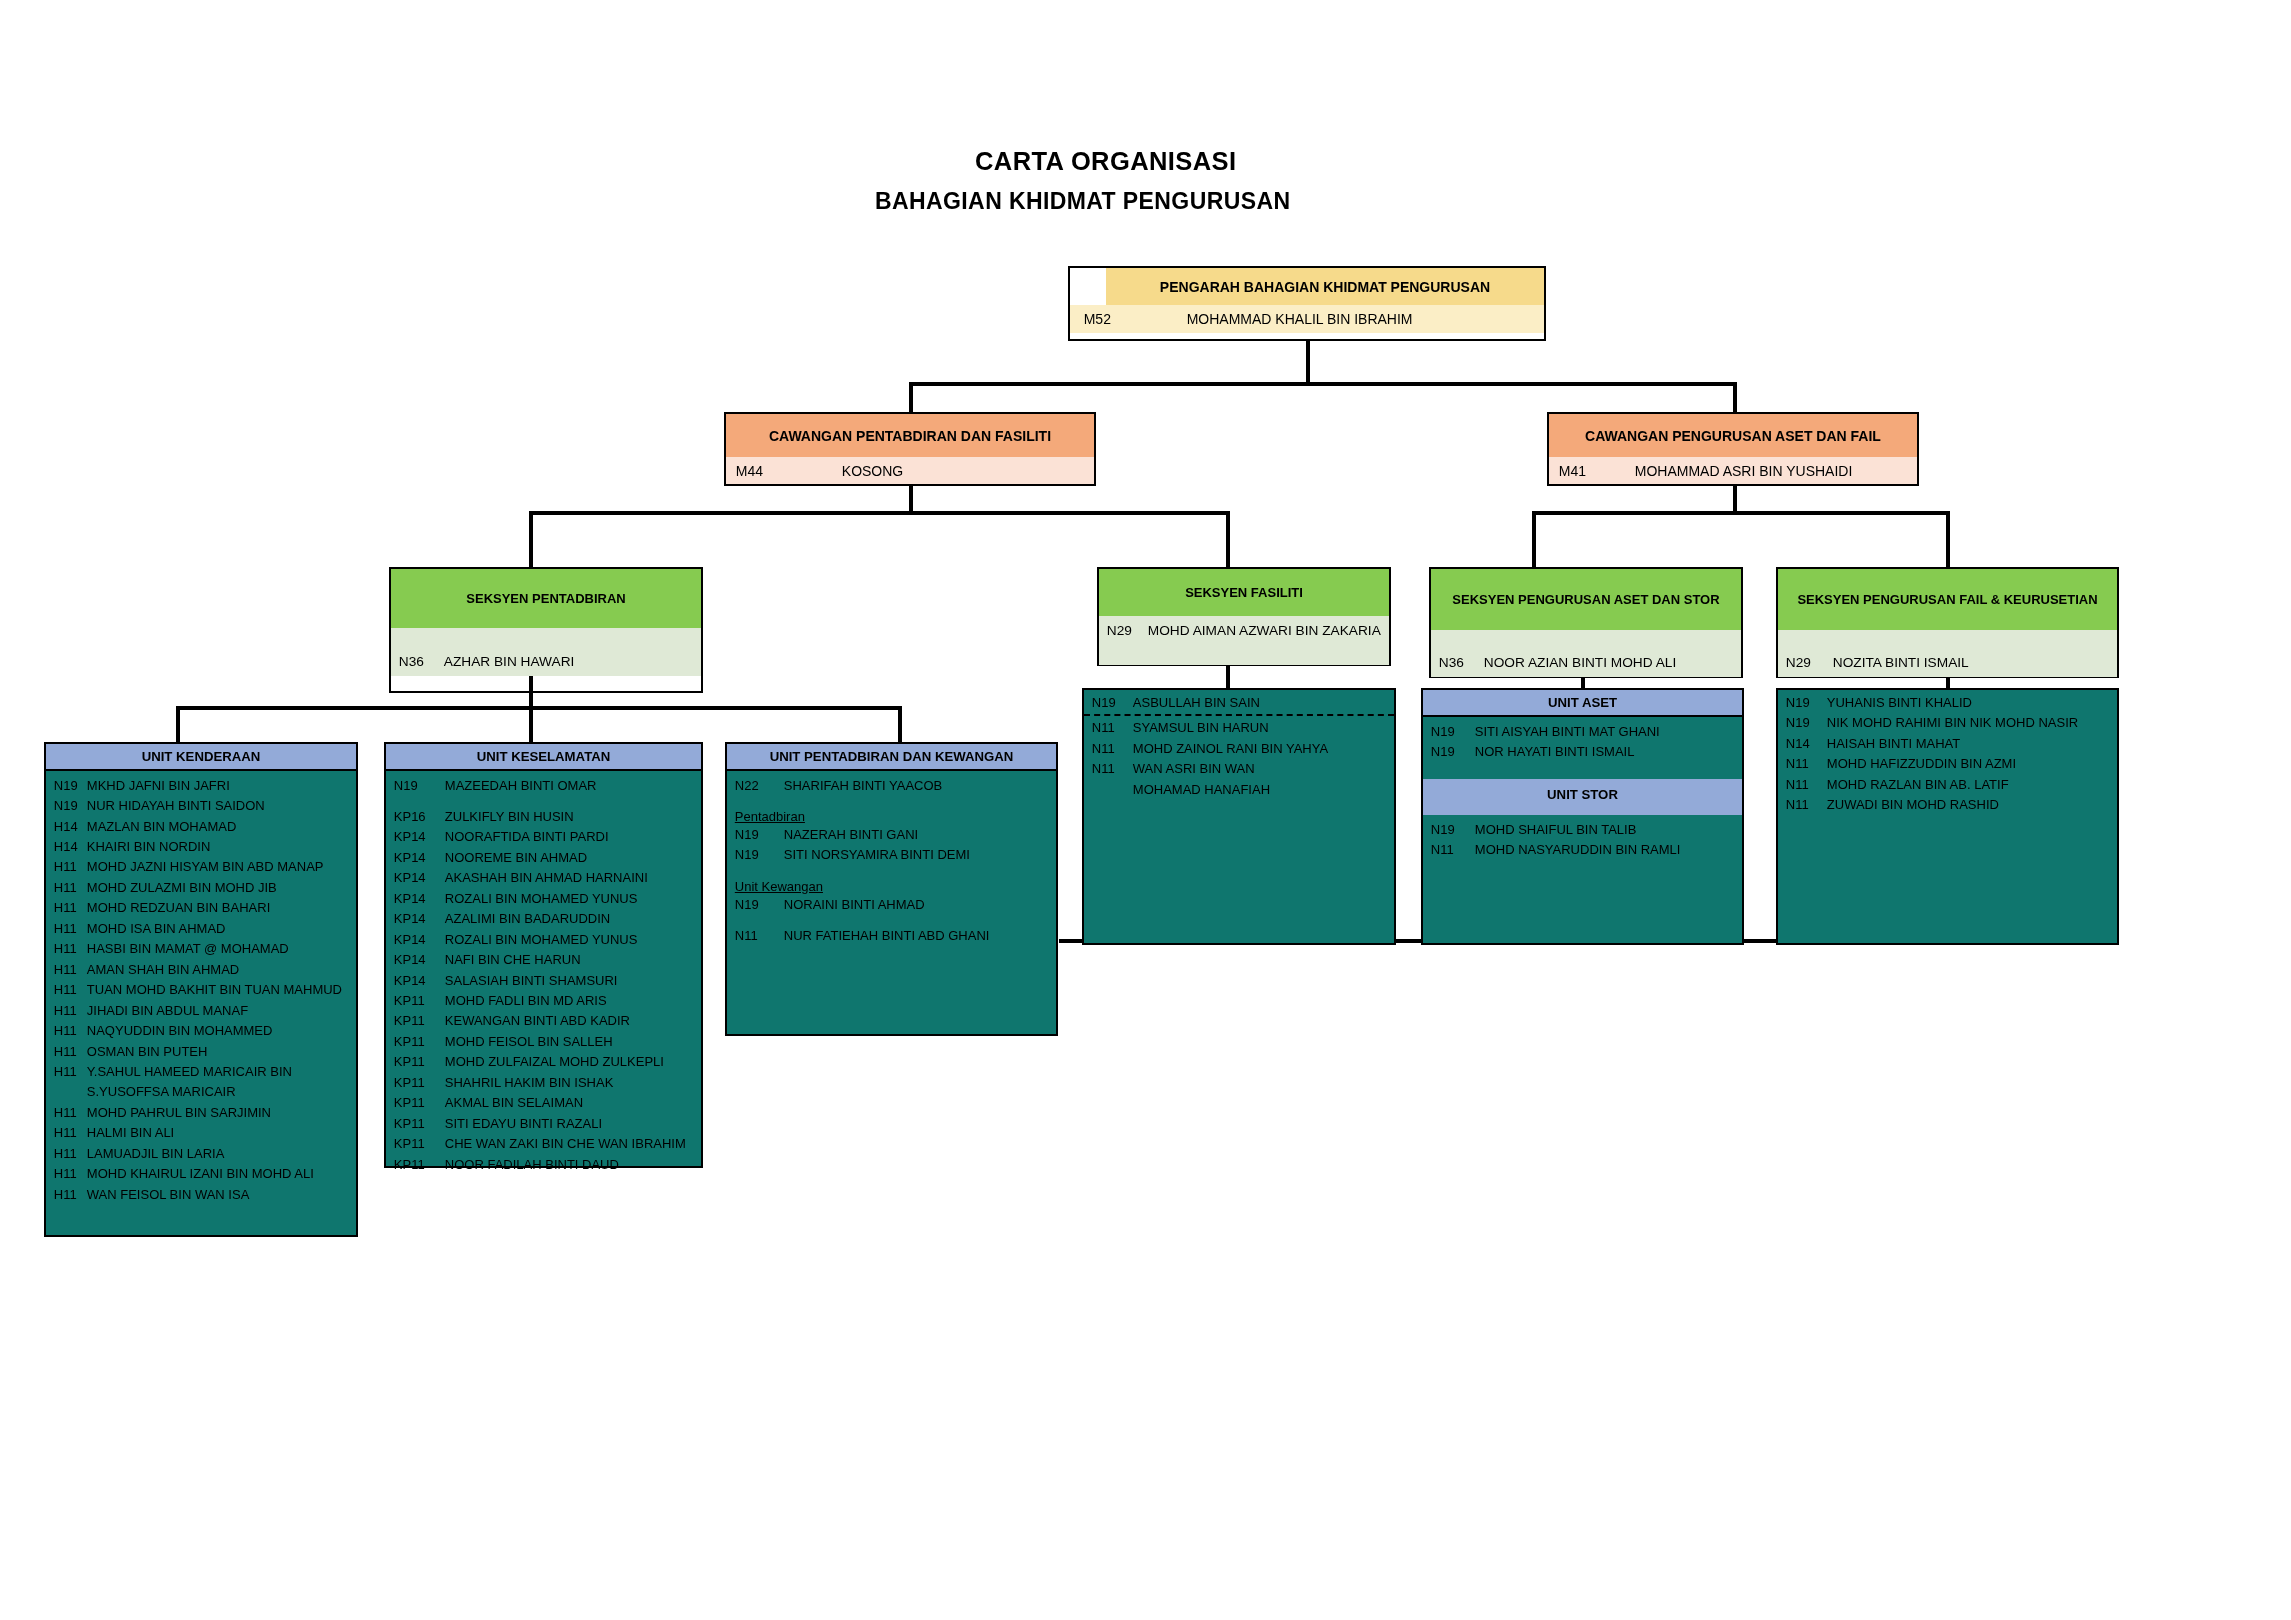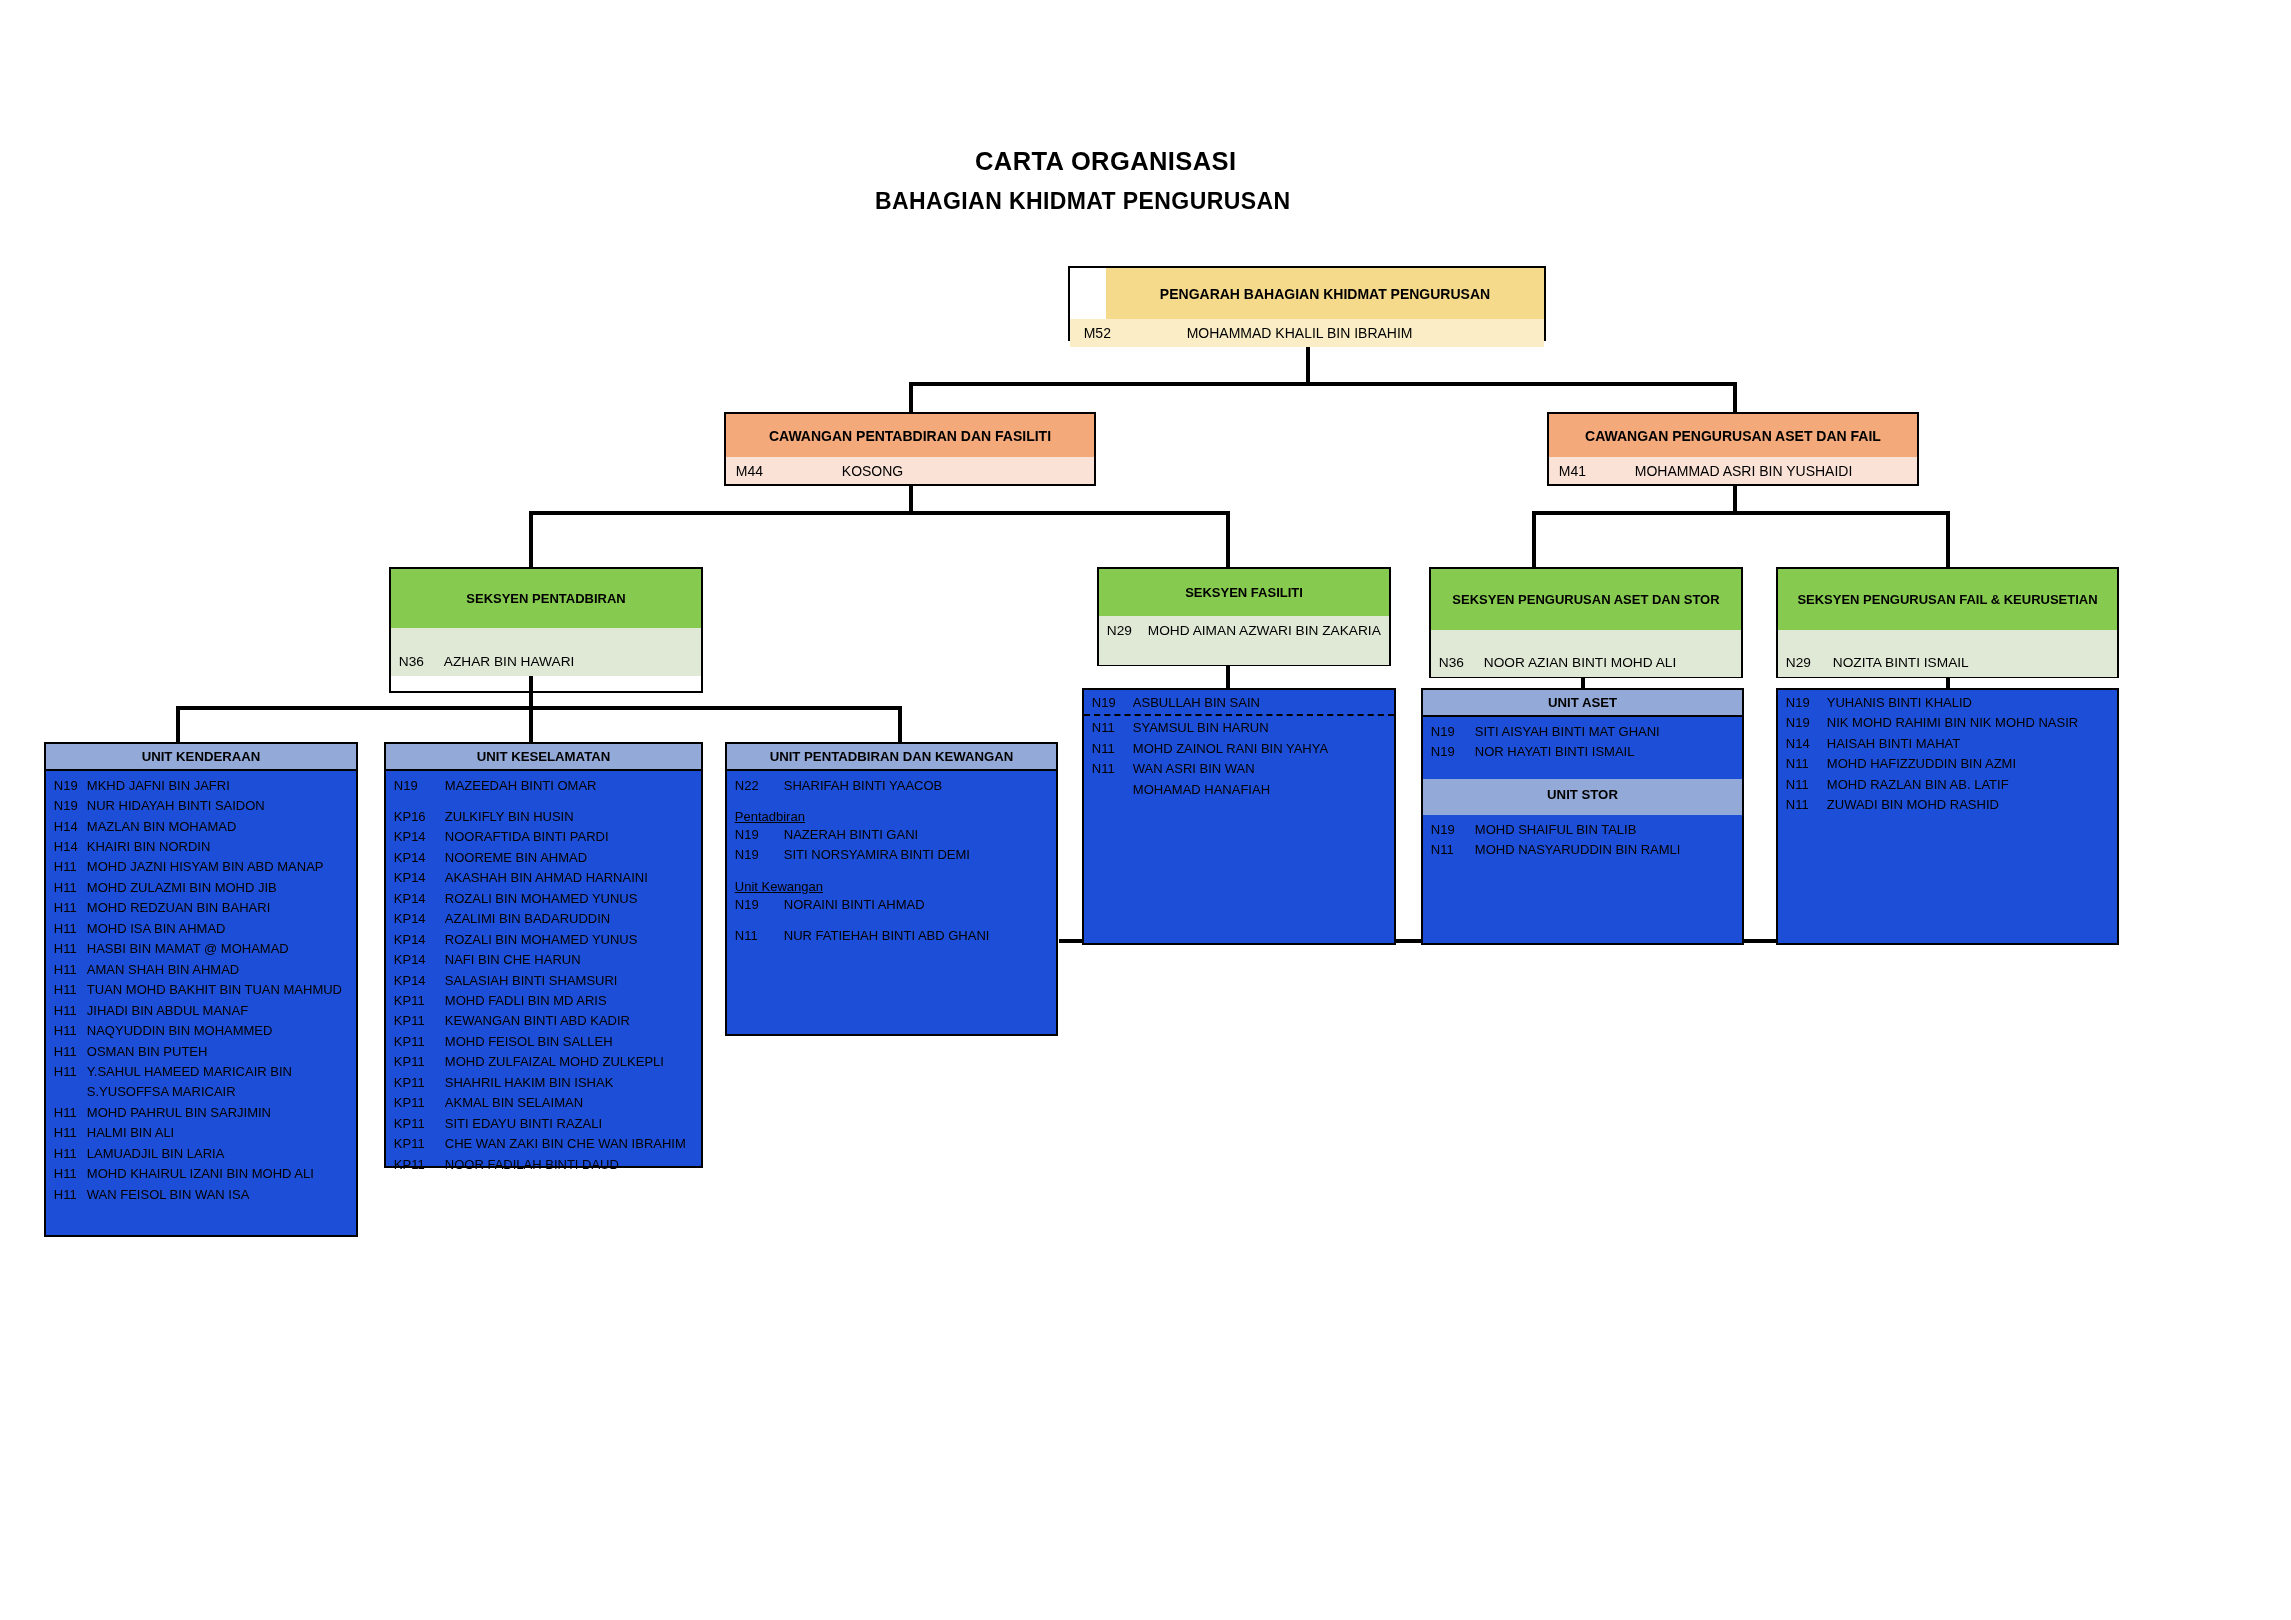--- a/index.html
+++ b/index.html
@@ -16,21 +16,21 @@
   .vline{width:3.9px;}
   .hline{height:3.9px;}
 
   
   .box{position:absolute;border:2.9px solid #000;box-sizing:border-box;}
   .bx-hdr{font-weight:bold;text-align:center;display:flex;align-items:center;justify-content:center;box-sizing:border-box;}
   .bx-body{display:flex;align-items:center;box-sizing:border-box;}
 
   
   #box-director{left:1068px;top:266px;width:478px;height:75px;}
-  #box-director .bx-hdr{height:51px;background:#F6DA8B;font-size:14px;margin-left:36px;}
+  #box-director .bx-hdr{height:37px;background:#F6DA8B;font-size:14px;margin-left:36px;}
   #box-director .bx-body{height:28px;background:#FBEEC6;font-size:14px;padding-left:13.7px;}
   #box-director .grade{width:103px;}
 
   
   .cawangan{height:74px;}
   .cawangan .bx-hdr{height:43px;background:#F4A97A;font-size:14px;}
   .cawangan .bx-body{height:27.4px;background:#FBE2D6;font-size:14px;padding-left:9.8px;}
   .cawangan .grade{width:106px;}
   #box-cawangan-pentadbiran{left:724px;top:412px;width:372px;}
   #box-cawangan-aset{left:1547px;top:412px;width:372px;}
@@ -50,21 +50,21 @@
   #box-seksyen-fasiliti .grade{flex:0 0 41px;width:41px;}
   #box-seksyen-aset{left:1429px;top:567px;width:314px;height:111px;}
   #box-seksyen-aset .bx-hdr{height:61px;}
   #box-seksyen-aset .bx-body{height:47px;align-items:flex-end;padding-bottom:6.9px;}
   #box-seksyen-fail{left:1776px;top:567px;width:343px;height:111px;}
   #box-seksyen-fail .bx-hdr{height:61px;}
   #box-seksyen-fail .bx-body{height:47px;align-items:flex-end;padding-bottom:6.9px;}
   #box-seksyen-fail .grade{width:47px;flex:0 0 47px;}
 
   
-  .unitbox{position:absolute;border:2.9px solid #000;background:#1d4ed8;box-sizing:border-box;}
+  .unitbox{position:absolute;border:2.9px solid #000;background:#0f766e;box-sizing:border-box;}
   .unitbox .unit-title{font-weight:bold;text-align:center;background:#93AAD8;font-size:13.2px;
                        padding:4.9px 0 4.9px 0;border-bottom:2px solid #000;}
   .unit-list{padding:4.9px 0 0 0;}
   .row{display:flex;align-items:flex-start;font-size:13px;line-height:1.42;padding:1px 5.9px 1px 7.8px;}
   .row .g{flex:0 0 41px;width:41px;}
   .row .n{flex:1;}
   .row.gap{height:10.8px;padding:0;}
   .sub-head{font-size:13px;padding:2px 7.8px 1px 7.8px;text-decoration:underline;}
   .dashline{border-top:2.9px dashed #000;margin:1px 0 2px 0;}
 

